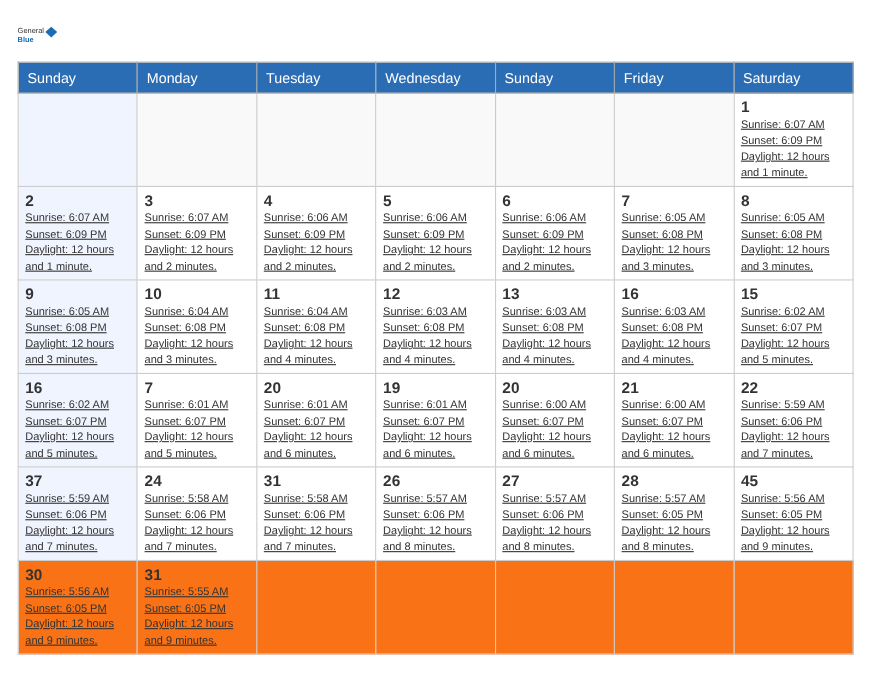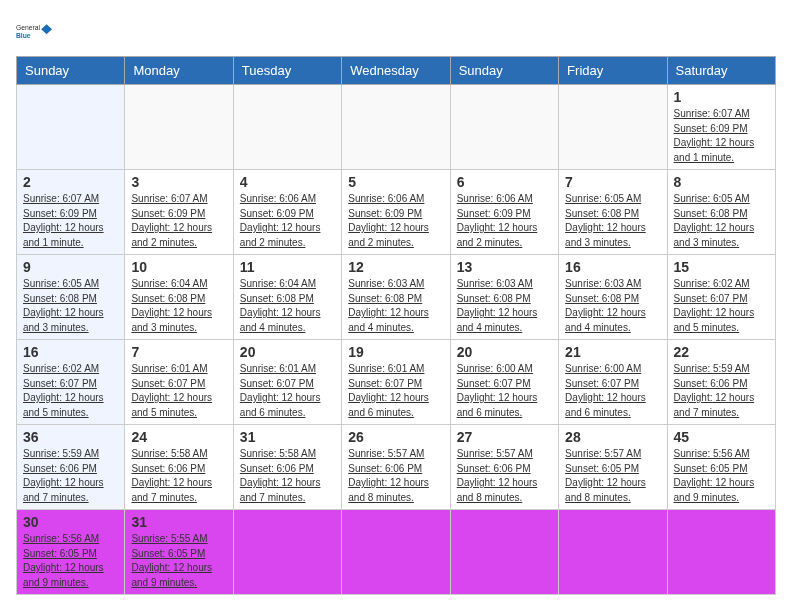--- a/index.html
+++ b/index.html
@@ -71,21 +71,21 @@
     .day-info {
       font-size: 10px;
       line-height: 1.45;
       color: #333;
       text-decoration: underline;
     }
     .empty-cell {
       background: #f9f9f9;
     }
     .calendar td:nth-child(1) { background: #f0f4ff; }
-    .calendar tr:last-child td { background: #d946ef; }
+    .calendar tr:last-child td { background: #f97316; }
   </style>
 </head>
 <body>
 
 <div class="header-area">
   <div class="logo">
     <svg class="logo-icon" viewBox="0 0 80 40" width="80" height="40">
   <text x="0" y="17" font-size="15" font-family="Arial" fill="#333" font-weight="normal">General</text>
   <text x="0" y="35" font-size="15" font-family="Arial" fill="#1a6db5" font-weight="bold">Blue</text>
   <polygon points="68,5 80,16 68,27 56,16" fill="#1a6db5"></polygon>
@@ -207,21 +207,21 @@
           <span class="day-number">21</span>
           <div class="day-info">Sunrise: 6:00 AM<br>Sunset: 6:07 PM<br>Daylight: 12 hours and 6 minutes.</div>
         </td>
         <td>
           <span class="day-number">22</span>
           <div class="day-info">Sunrise: 5:59 AM<br>Sunset: 6:06 PM<br>Daylight: 12 hours and 7 minutes.</div>
         </td>
       </tr>
       <tr>
         <td>
-          <span class="day-number">36</span>
+          <span class="day-number">37</span>
           <div class="day-info">Sunrise: 5:59 AM<br>Sunset: 6:06 PM<br>Daylight: 12 hours and 7 minutes.</div>
         </td>
         <td>
           <span class="day-number">24</span>
           <div class="day-info">Sunrise: 5:58 AM<br>Sunset: 6:06 PM<br>Daylight: 12 hours and 7 minutes.</div>
         </td>
         <td>
           <span class="day-number">31</span>
           <div class="day-info">Sunrise: 5:58 AM<br>Sunset: 6:06 PM<br>Daylight: 12 hours and 7 minutes.</div>
         </td>

